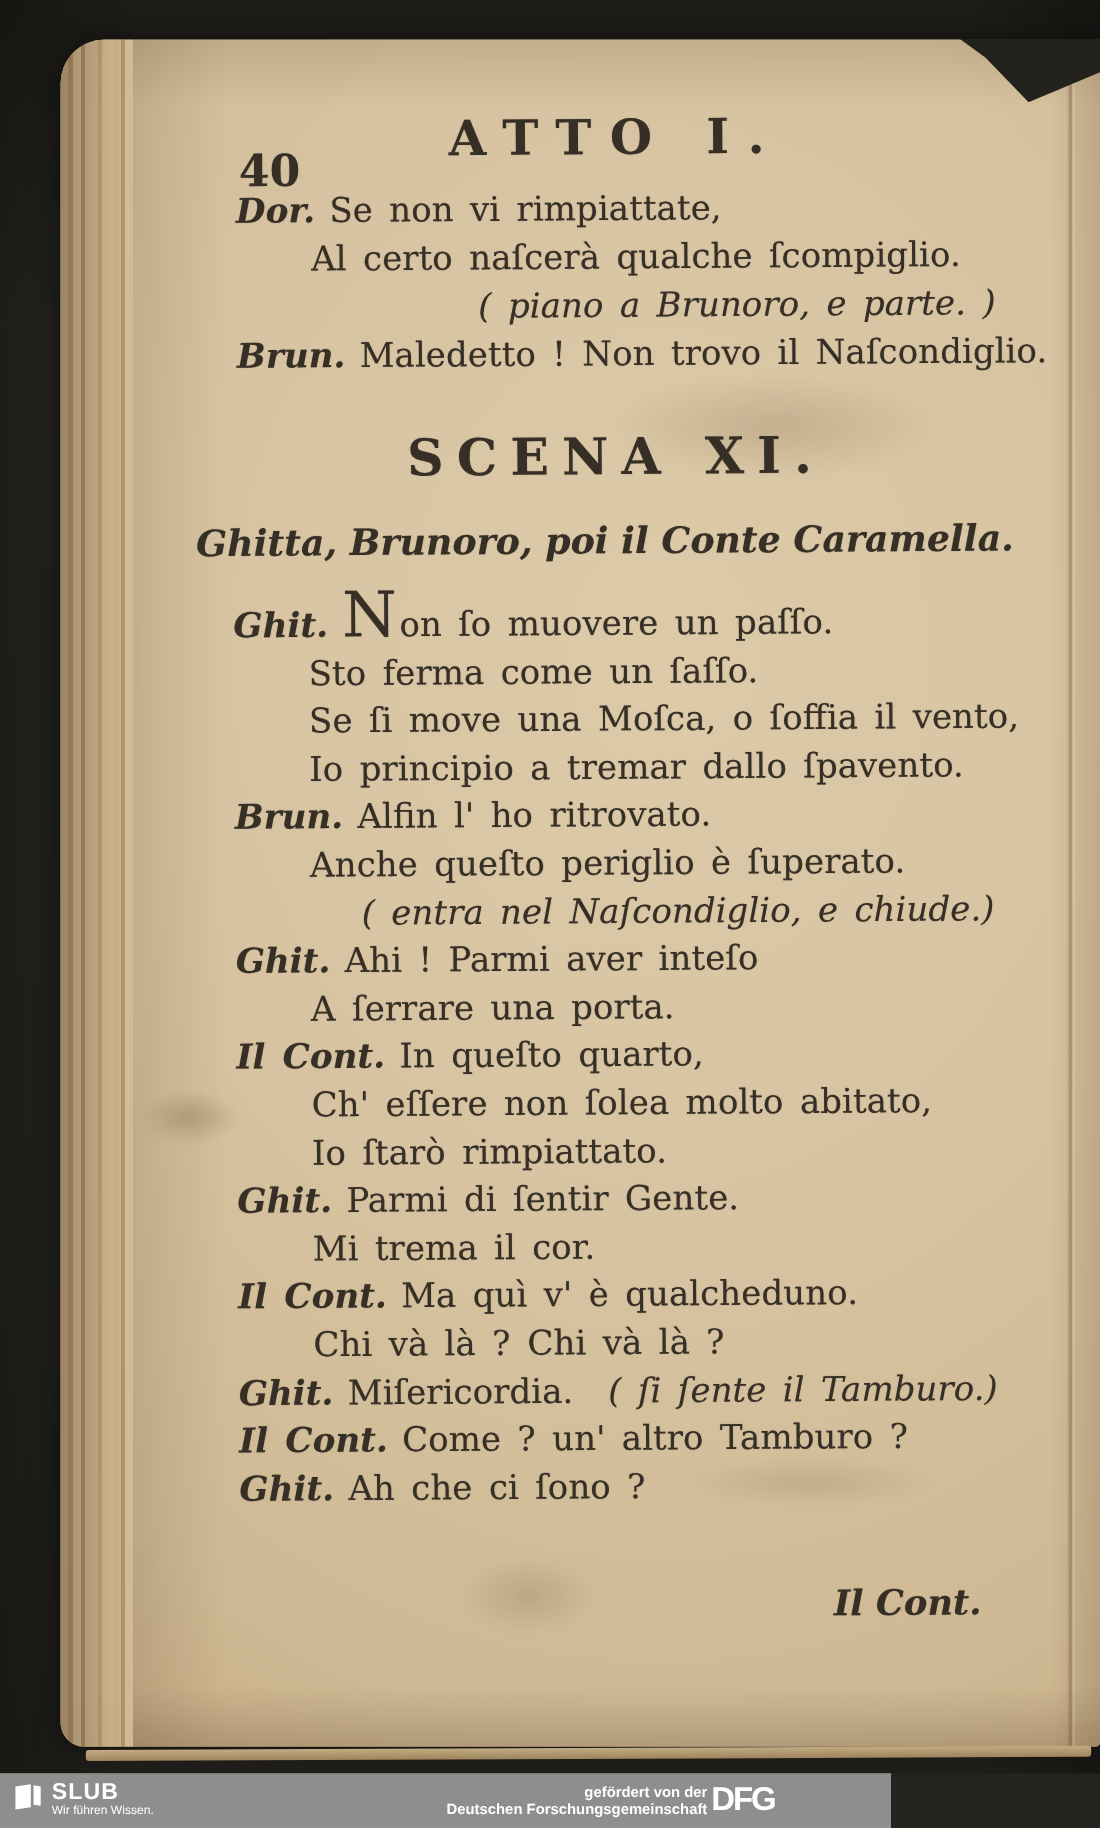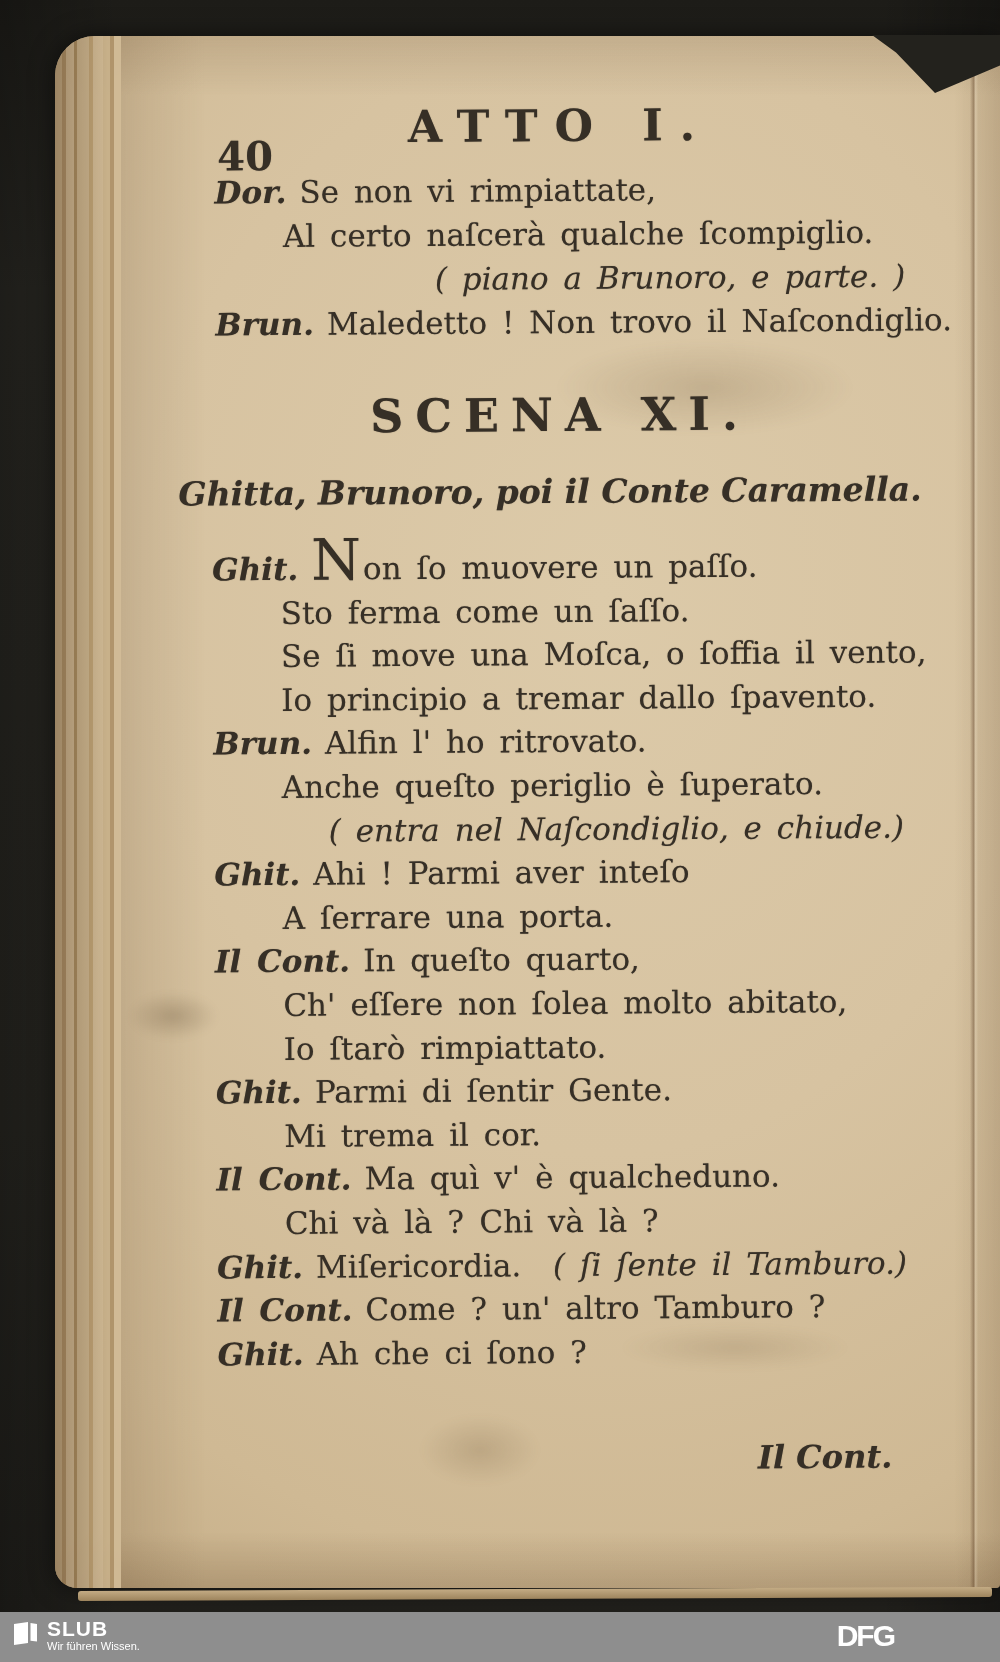--- a/index.html
+++ b/index.html
@@ -86,21 +86,21 @@
   .stage-inline { font-style:italic; margin-left:auto; }
 
   .scena { position:absolute; left:215px; width:690px; top:388px; text-align:center;
     font-size:46px; font-weight:bold; letter-spacing:12px; }
   .chars { position:absolute; left:170px; width:760px; top:472px; text-align:center;
     font-style:italic; font-weight:600; font-size:33px; }
   .catchword { position:absolute; right:108px; top:1438px; font-style:italic; font-weight:600; font-size:32px; }
 
   
   .footer {
-    position:absolute; left:0; bottom:0; width:1000px; height:50px; background:#8e8e8e;
+    position:absolute; left:0; bottom:0; width:810px; height:50px; background:#8e8e8e;
     font-family:"Liberation Sans", sans-serif; color:#ffffff;
   }
   .slub { position:absolute; left:12px; top:5px; display:flex; align-items:flex-start; }
   .slub-icon { width:27px; height:27px; margin-top:3px; }
   .slub-txt { margin-left:8px; }
   .slub-name { font-size:21px; font-weight:bold; letter-spacing:1px; line-height:24px; }
   .slub-tag { font-size:11px; font-weight:normal; line-height:11px; }
   .url { position:absolute; left:0; right:0; top:17px; text-align:center; font-size:13.5px; color:#d6d6d6; letter-spacing:.2px; }
   .funding { position:absolute; right:167px; top:10px; text-align:right; font-size:13.5px; font-weight:bold; line-height:15px; }
   .dfg { position:absolute; right:106px; top:9px; font-size:30px; font-weight:bold; letter-spacing:-2px;
@@ -215,15 +215,19 @@
     <div class="slub">
       <svg class="slub-icon" viewBox="0 0 27 27">
         <path d="M2 4 L16 2 L16 23 L2 25 Z" fill="#ffffff"></path>
         <path d="M18.5 3 L25 4 L25 21.5 L18.5 20.7 Z" fill="#ffffff"></path>
       </svg>
       <div class="slub-txt">
         <div class="slub-name">SLUB</div>
         <div class="slub-tag">Wir führen Wissen.</div>
       </div>
     </div>
+    <div class="funding">
+      <div>gefördert von der</div>
+      <div>Deutschen Forschungsgemeinschaft</div>
+    </div>
     <div class="dfg">DFG</div>
   </div>
 </div>
 
 </body></html>

